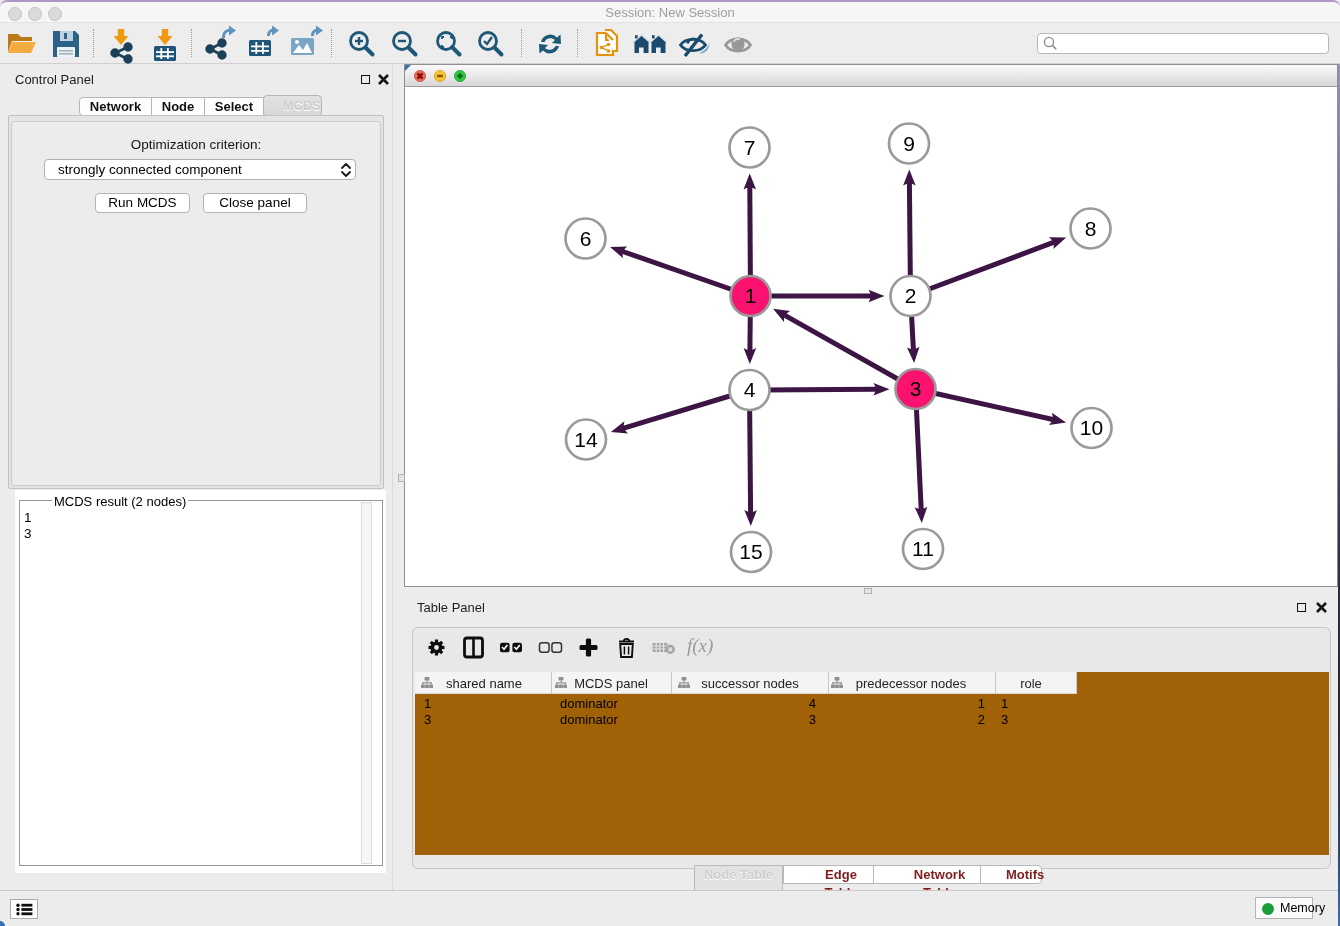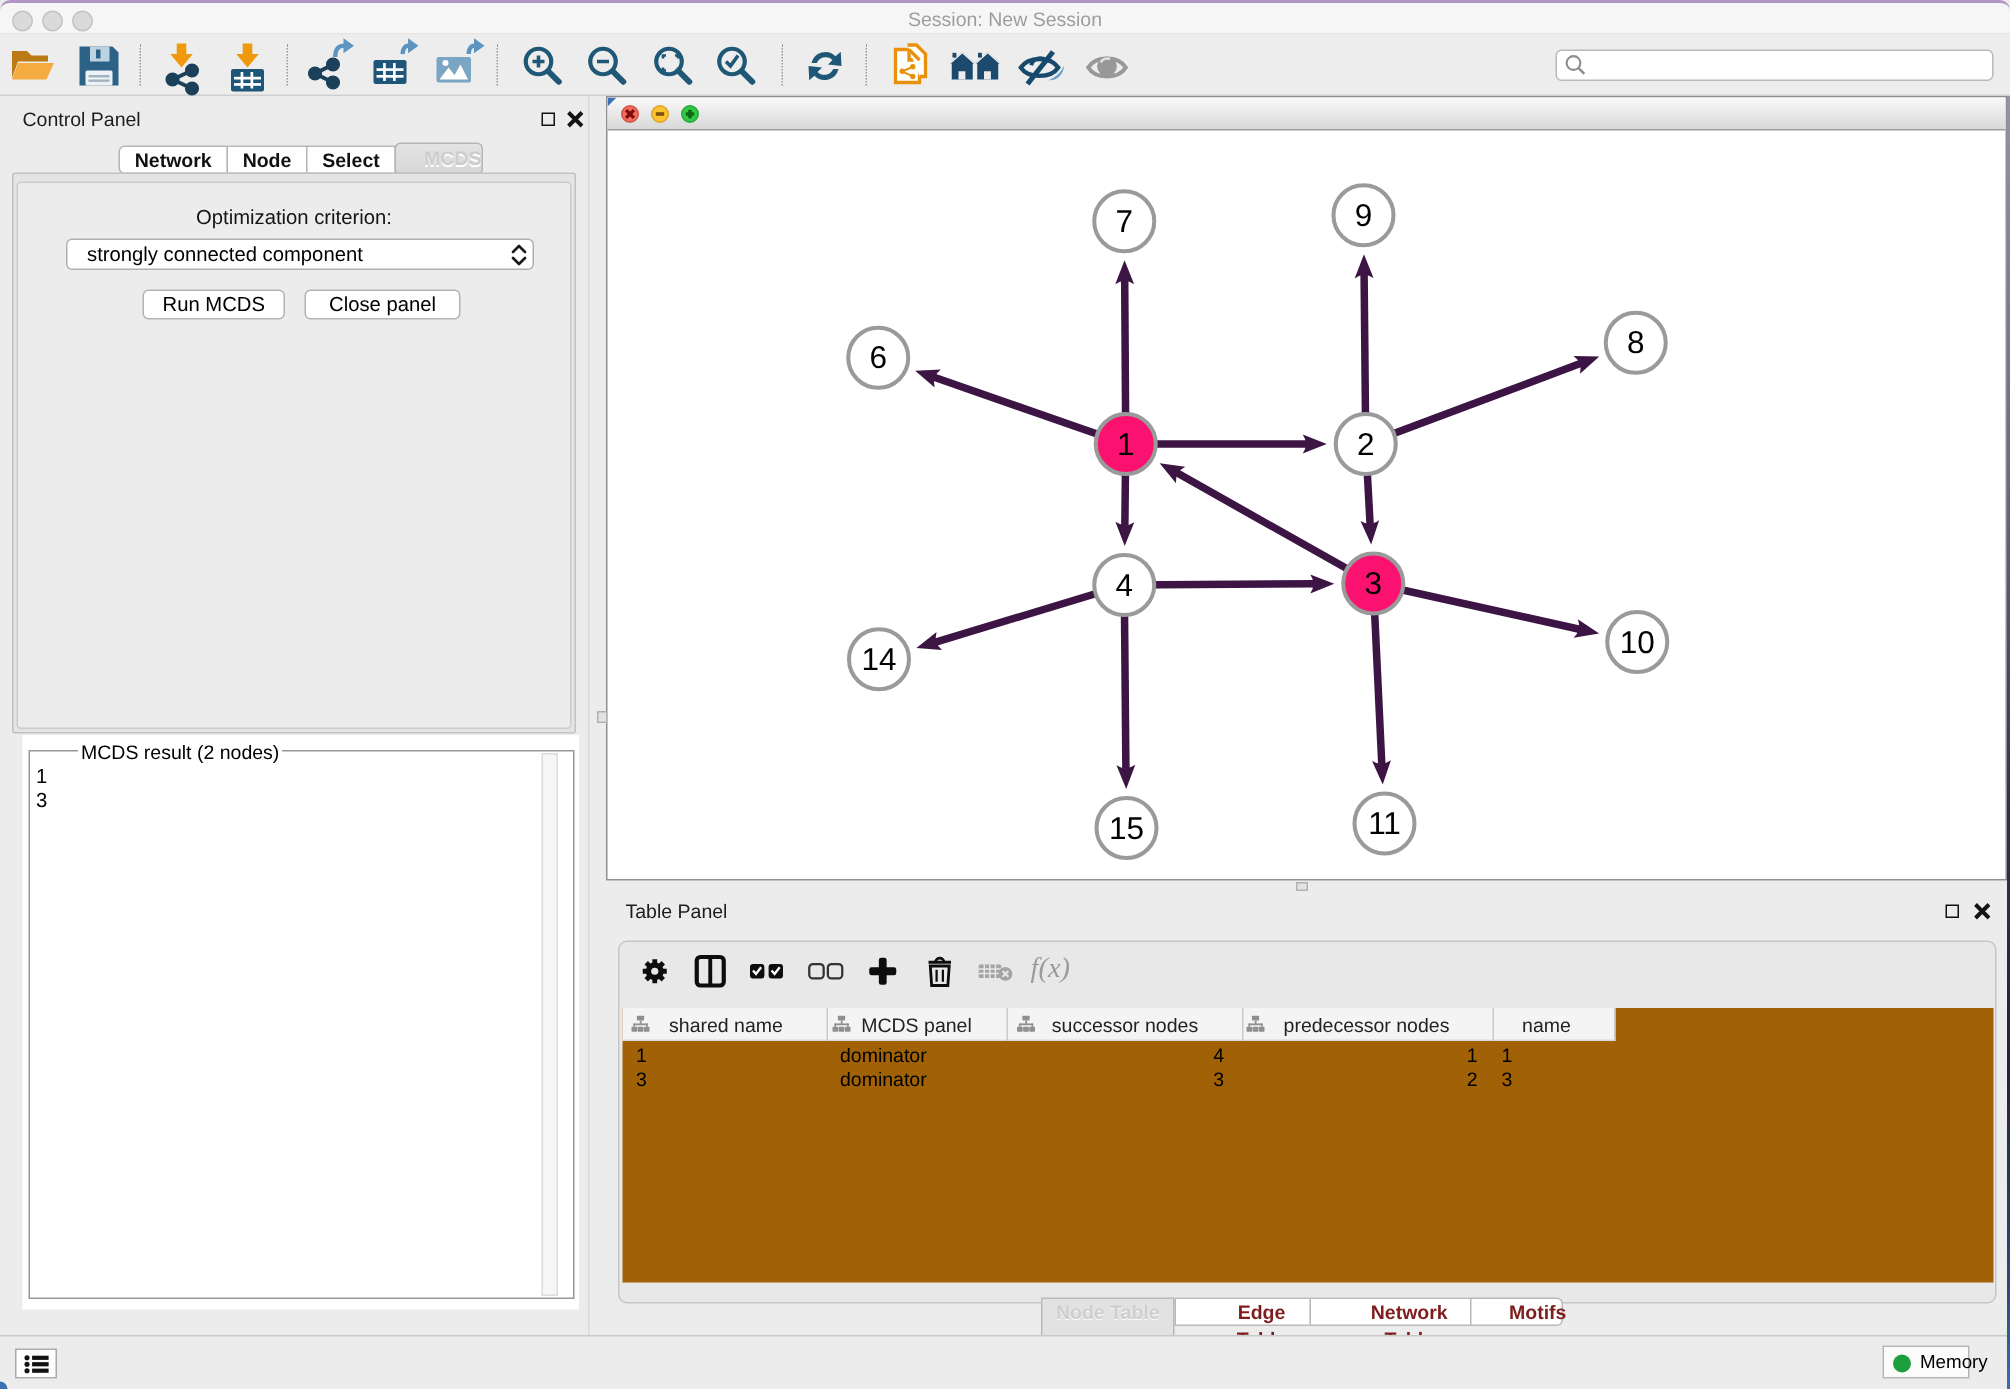--- a/index.html
+++ b/index.html
@@ -368,21 +368,21 @@
   <div class="abs" id="thead"></div>
   <div class="abs hsep" style="left:136px;"></div>
   <div class="abs hsep" style="left:256px;"></div>
   <div class="abs hsep" style="left:413px;"></div>
   <div class="abs hsep" style="left:580px;"></div>
   <div class="abs hsep" style="left:661px;"></div>
   <div class="abs hlabel" style="left:14px;width:110px;">shared name</div>
   <div class="abs hlabel" style="left:140px;width:112px;">MCDS panel</div>
   <div class="abs hlabel" style="left:262px;width:146px;">successor nodes</div>
   <div class="abs hlabel" style="left:420px;width:152px;">predecessor nodes</div>
-  <div class="abs hlabel" style="left:580px;width:72px;">name</div>
+  <div class="abs hlabel" style="left:580px;width:72px;">role</div>
   <svg class="abs" style="left:5px;top:5px;" width="660" height="13" id="sorticons">
     <g fill="#8f8f8f">
       <g transform="translate(1,0)">
           <rect x="3.6" y="0" width="4.8" height="3.4" rx="0.5"></rect>
           <rect x="5.5" y="3.4" width="1.2" height="2.2"></rect>
           <rect x="1.6" y="5.3" width="9" height="1.2"></rect>
           <rect x="1.2" y="5.3" width="1.2" height="2.2"></rect>
           <rect x="9.7" y="5.3" width="1.2" height="2.2"></rect>
           <rect x="0" y="7.5" width="3.8" height="3.4" rx="0.5"></rect>
           <rect x="4.1" y="7.5" width="3.8" height="3.4" rx="0.5"></rect>

